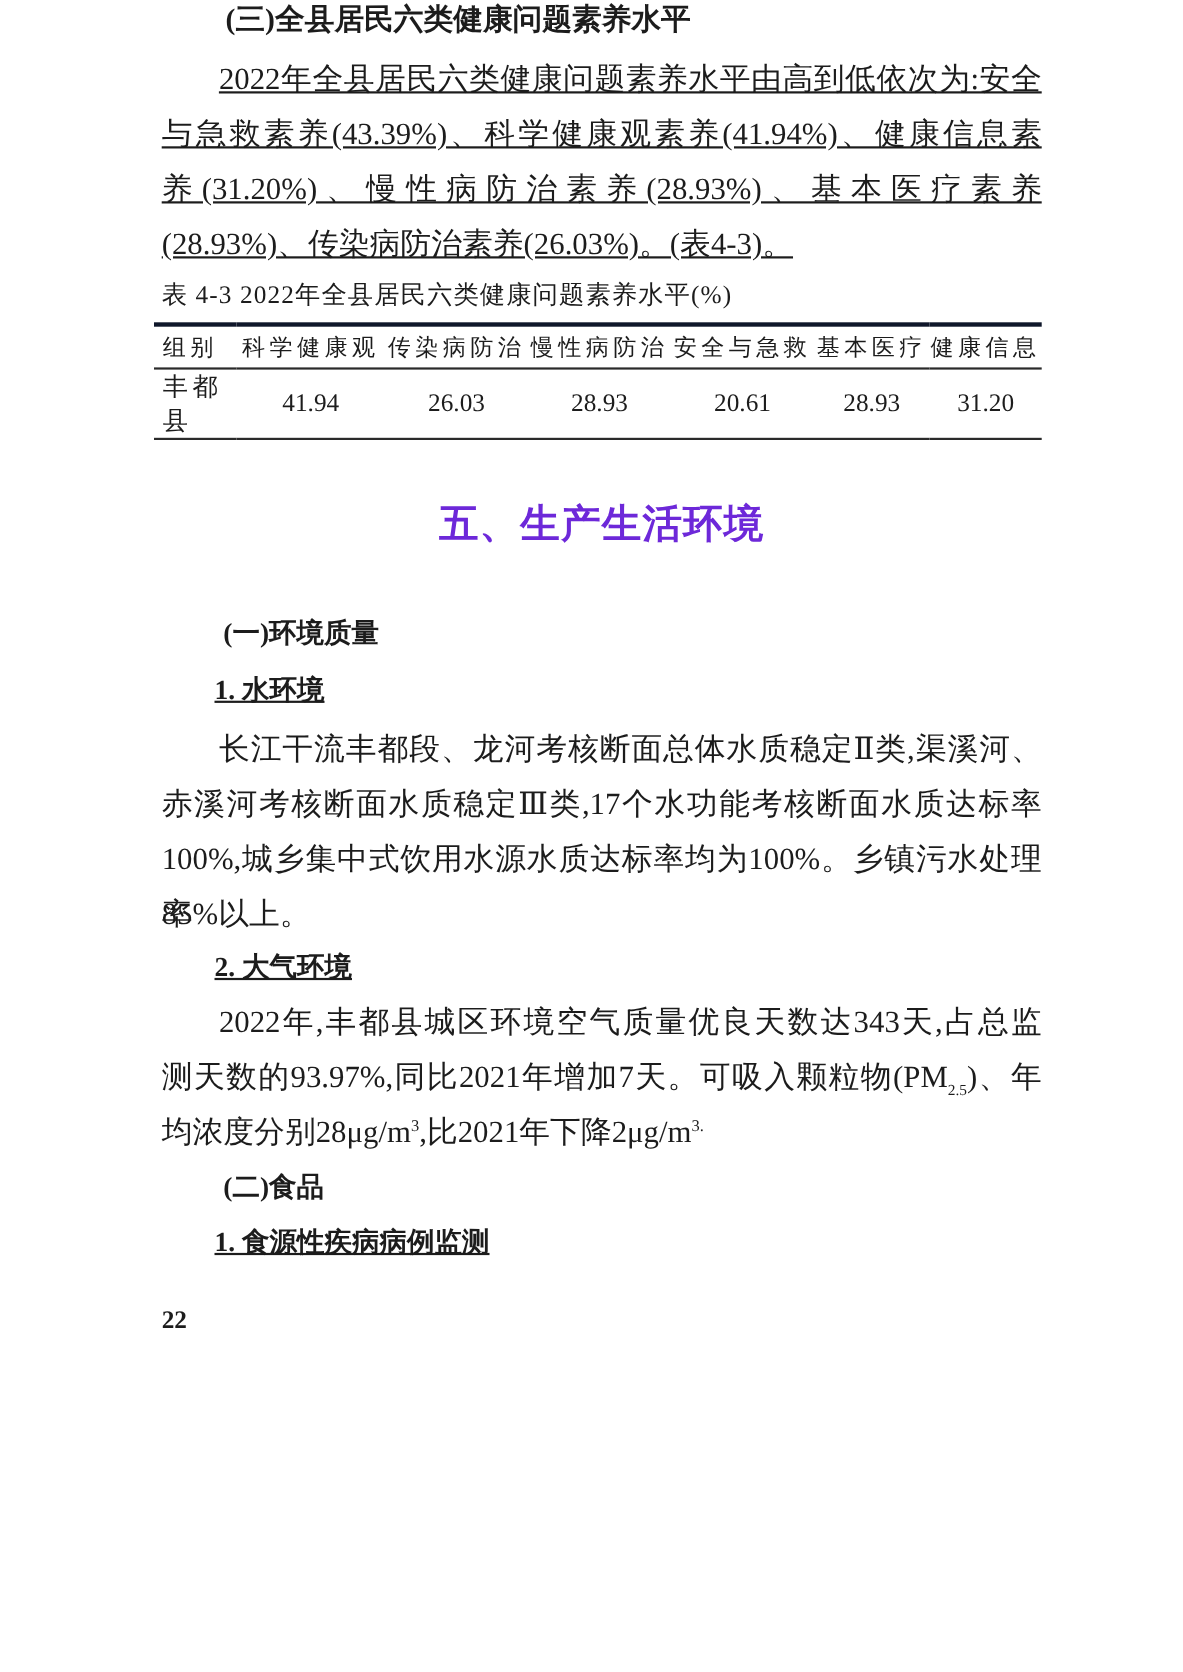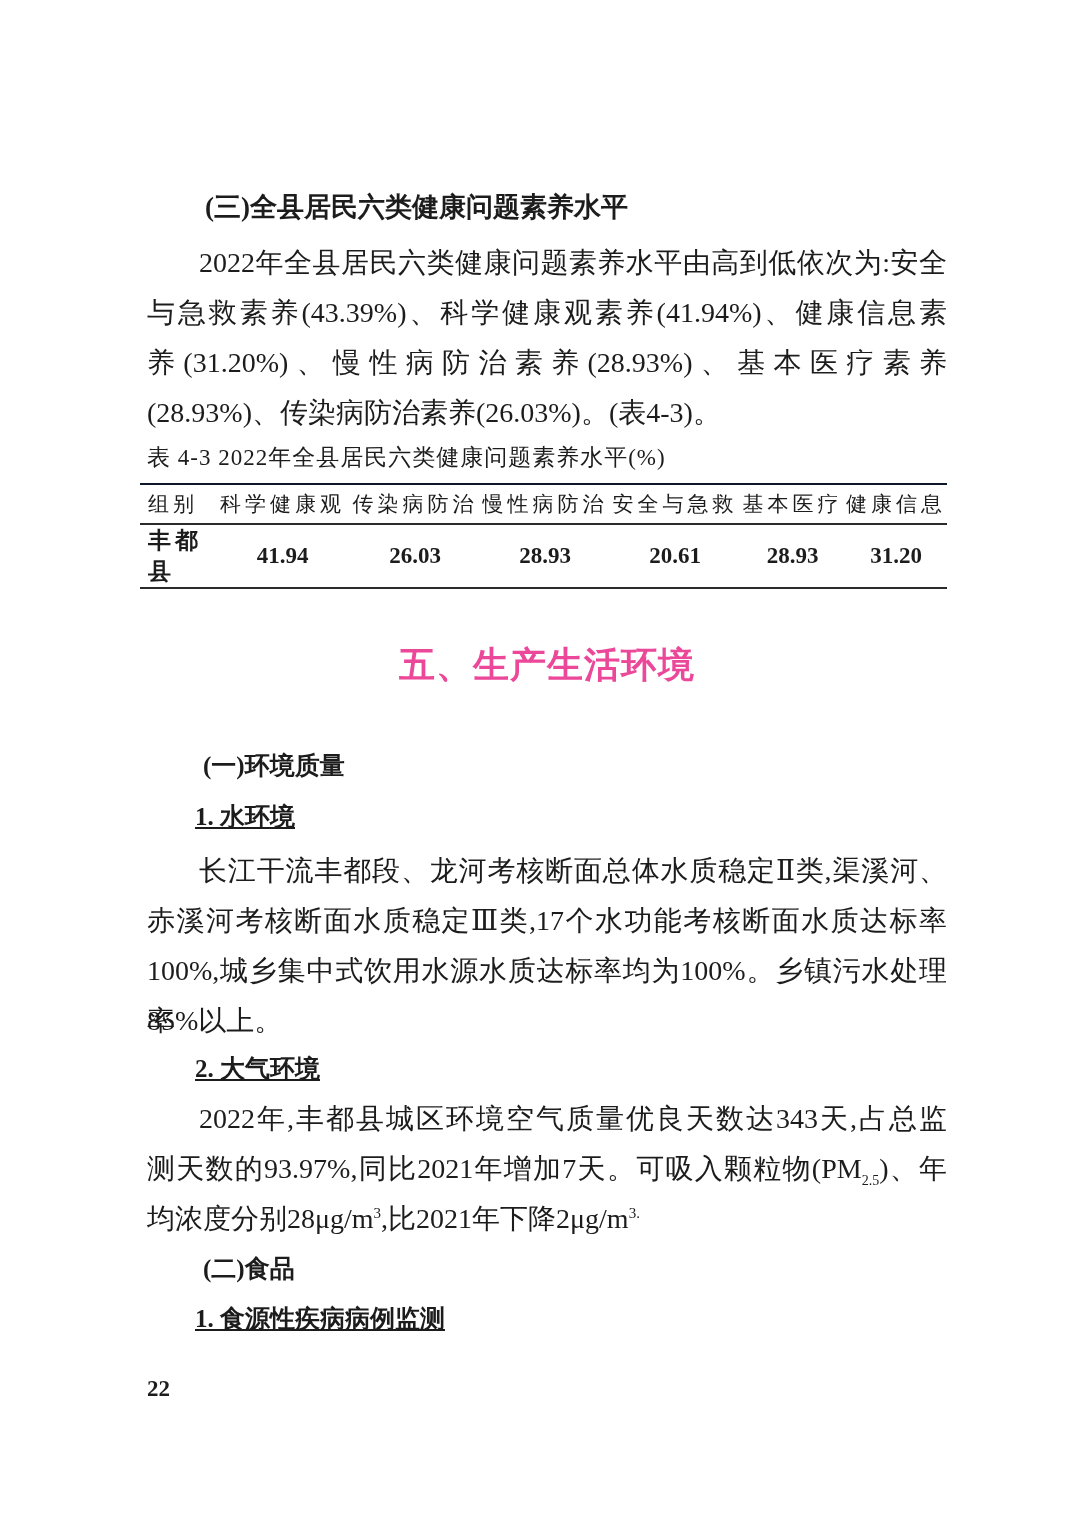--- a/index.html
+++ b/index.html
@@ -5,21 +5,21 @@
   * { margin: 0; padding: 0; box-sizing: border-box; }
   html, body { background: #ffffff; }
   body {
     width: 1075px;
     height: 1520px;
     position: relative;
     font-family: "Liberation Serif", "DejaVu Serif", serif;
     color: #1c1c1c;
     overflow: hidden;
   }
-  .content { padding-top: 190px; }
+  .content { }
 
   
   .h-sec {
     margin-left: 147px;
     width: 800px;
     padding-left: 58px;
     font-size: 27px;
     font-weight: 700;
     line-height: 34px;
   }
@@ -40,59 +40,59 @@
     width: 800px;
     font-size: 23px;
     line-height: 36px;
     letter-spacing: 1px;
   }
   table {
     margin: 7px 0 0 140px;
     width: 807px;
     table-layout: fixed;
     border-collapse: collapse;
-    border-top: 2px solid #0f172a;
+    border-top: 4px solid #0f172a;
     border-bottom: 2px solid #2a2a2a;
   }
   thead tr { border-bottom: 2px solid #2a2a2a; height: 40px; }
-  tbody tr { height: 44px; font-weight: bold; }
+  tbody tr { height: 44px; }
   th { font-weight: 400; font-size: 21px; letter-spacing: 4px; text-align: center; }
   td { font-size: 23px; text-align: center; }
   th.c1, td.c1 { text-align: left; padding-left: 8px; }
   td.c1 { letter-spacing: 4px; }
 
   
   .h-main {
     margin-top: 52px;
     margin-left: 147px;
     width: 800px;
     text-align: center;
     font-size: 36px;
     font-weight: 700;
     line-height: 48px;
     letter-spacing: 1px;
-    color: #ec4899;
+    color: #6d28d9;
   }
 
   
   .h-sub {
     margin-left: 147px;
     width: 800px;
     padding-left: 56px;
     font-size: 25px;
     font-weight: 700;
     line-height: 34px;
   }
   .h-num { padding-left: 48px; text-decoration: underline; }
   .mt-quality { margin-top: 60px; }
   .mt-water   { margin-top: 17px; }
   .mt-air     { margin-top: 6px; }
   .mt-food    { margin-top: 8px; }
   .mt-monitor { margin-top: 16px; }
-  .mt-para1   { margin-top: 14px; }
+  .mt-para1   { margin-top: 14px; text-decoration: underline; }
   .mt-waterp  { margin-top: 12px; }
   .mt-airp    { margin-top: 8px; }
 
   .sup { font-size: 15px; vertical-align: 10px; line-height: 0; }
   .sub { font-size: 14px; vertical-align: -7px; line-height: 0; }
 
   .pagenum {
     margin-top: 38px;
     margin-left: 147px;
     width: 800px;

